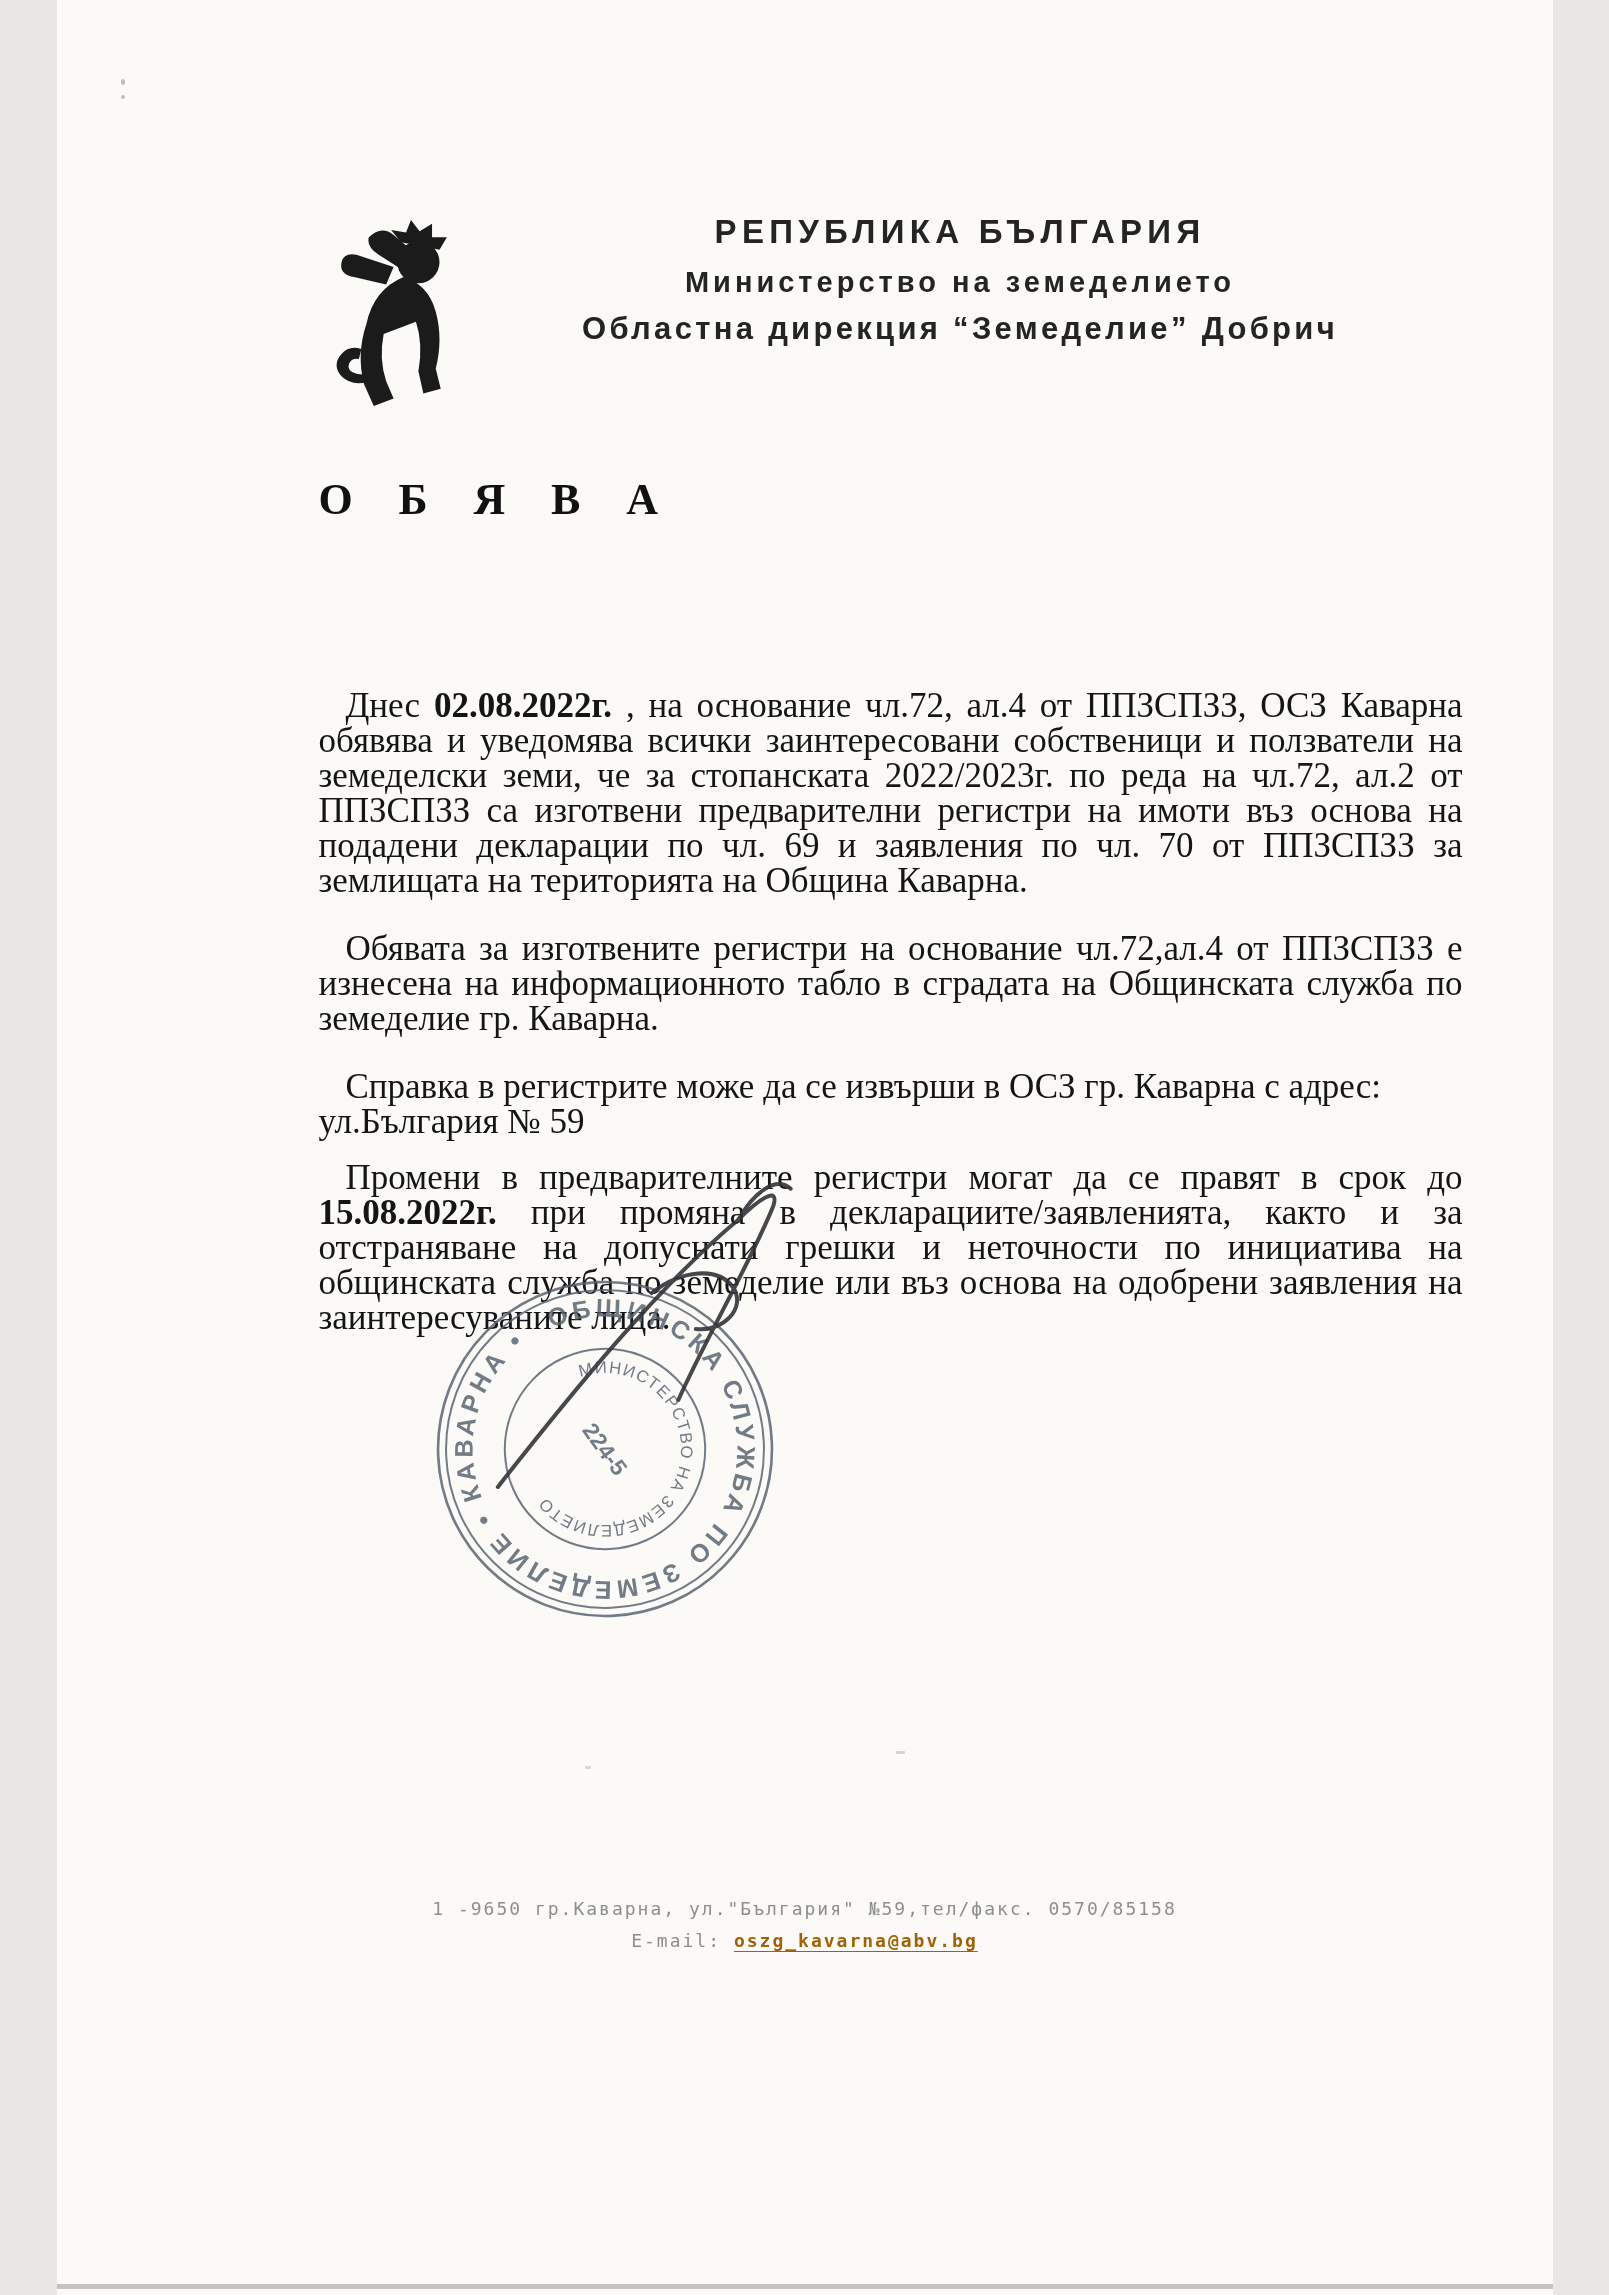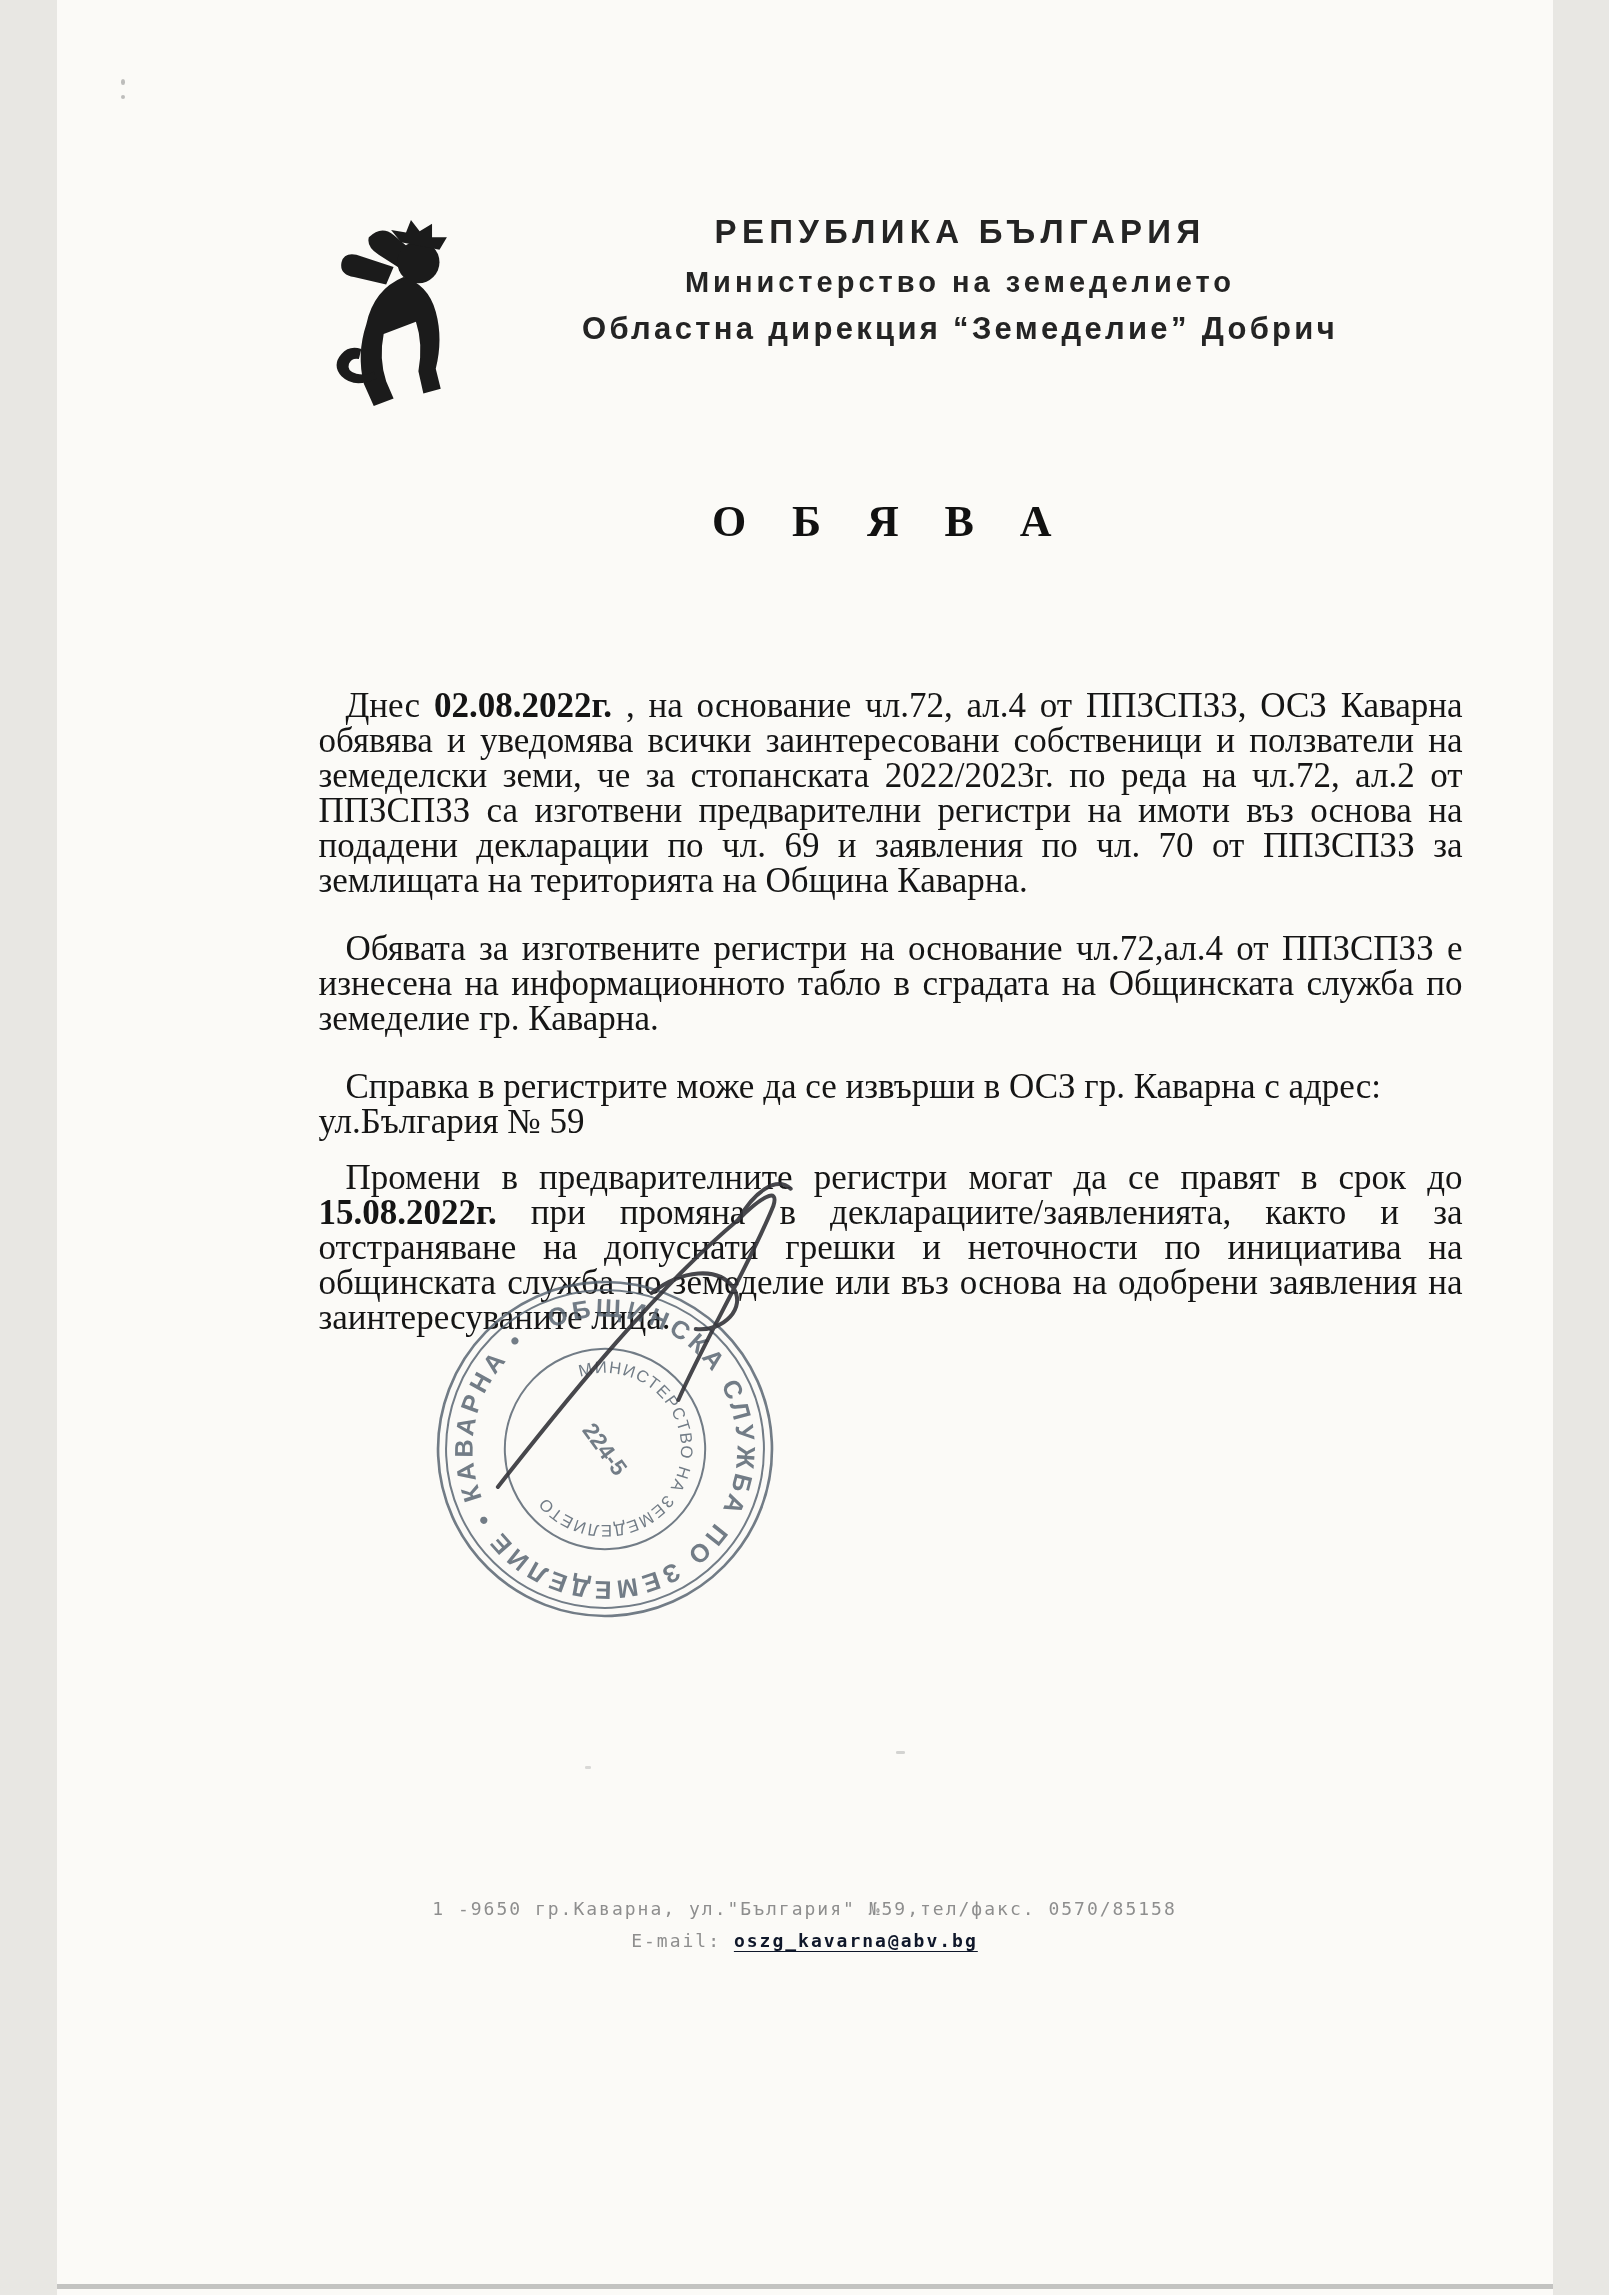--- a/index.html
+++ b/index.html
@@ -24,22 +24,22 @@
     font-weight: bold;
     color: #242424;
   }
   .h-line-1 { font-size: 33px; letter-spacing: 5.3px;  margin-bottom: 14.7px; }
   .h-line-2 { font-size: 29px; letter-spacing: 4px;  margin-bottom: 12px; }
   .h-line-3 { font-size: 31px; letter-spacing: 3.3px;  margin-bottom: 10.7px; }
   .h-line-4 { font-size: 29px; letter-spacing: 3.3px; }
 
   
   .doc-title {
-    position: absolute; top: 496px; left: 262px; width: 1144px;
-    text-align: center;
+    position: absolute; top: 474px; left: 262px; width: 1144px;
+    text-align: left;
     font-family: "Liberation Serif", serif;
     font-weight: bold;
     font-size: 44px;
     letter-spacing: 17.4px;
     color: #111;
   }
 
   
   .doc-body {
     position: absolute; top: 688px; left: 262px; width: 1144px;
@@ -80,21 +80,21 @@
     position: absolute; top: 1898px; left: 0; width: 100%;
     text-align: center;
     font-family: "DejaVu Sans Mono", "Liberation Mono", monospace;
     color: #8e8e8e;
     font-size: 18px;
     letter-spacing: 2px;
   }
   .footer-line-2 { margin-top: 10.7px; }
   .footer-email {
     font-weight: bold;
-    color: #0f172a;
+    color: #a16207;
     text-decoration: underline;
     text-underline-offset: 4px;
   }
 
   
   .scan-edge {
     position: absolute; left: 0; right: 0; top: 2284px; height: 5.3px;
     background: #c3c3c1;
   }
   .speck { position: absolute; background: #8a8a8a; border-radius: 50%; opacity: .55; }

